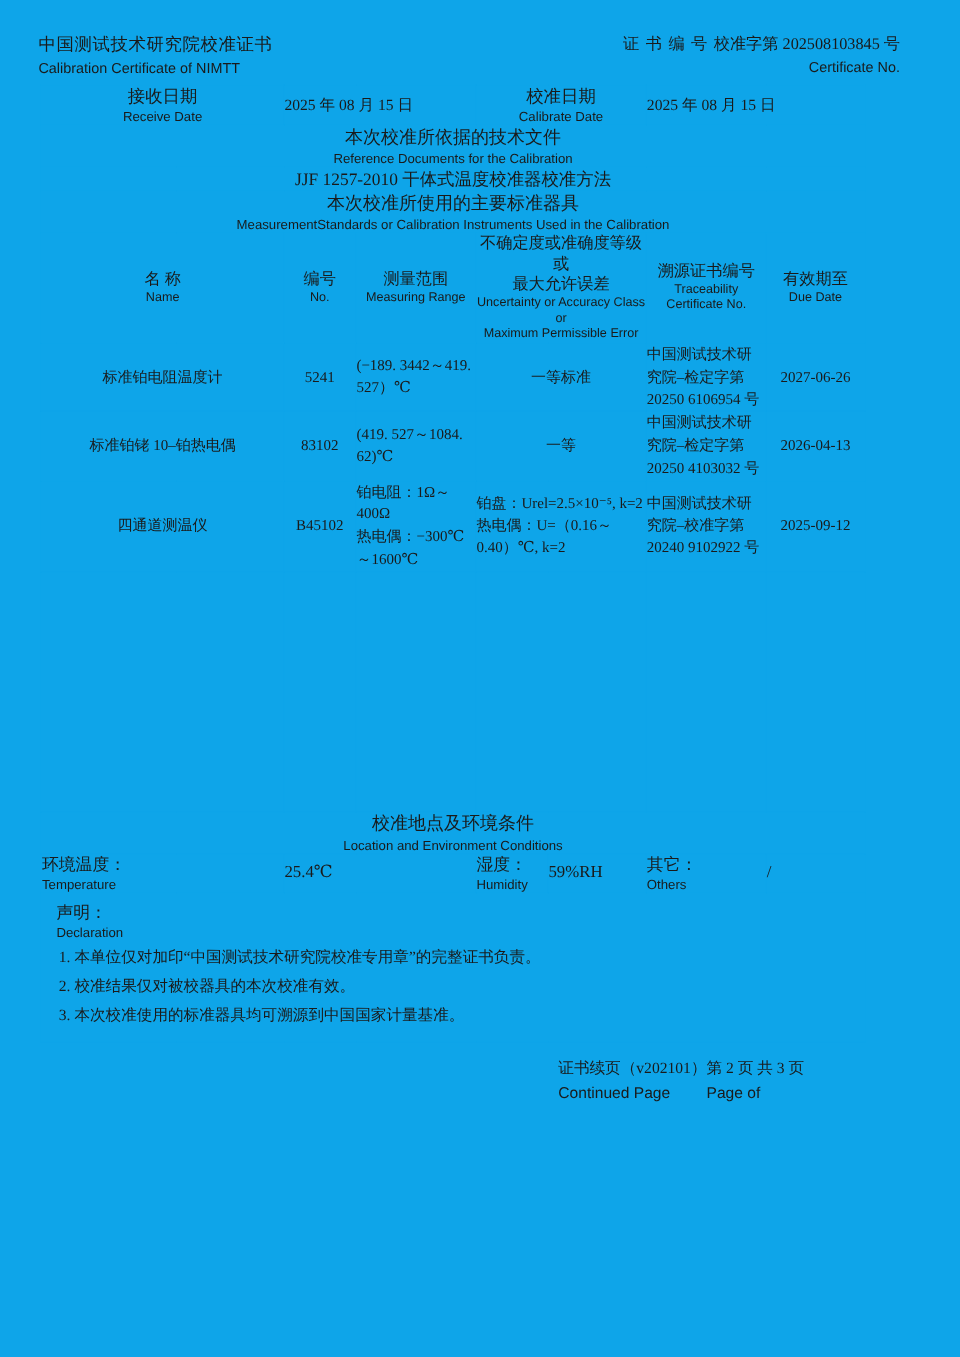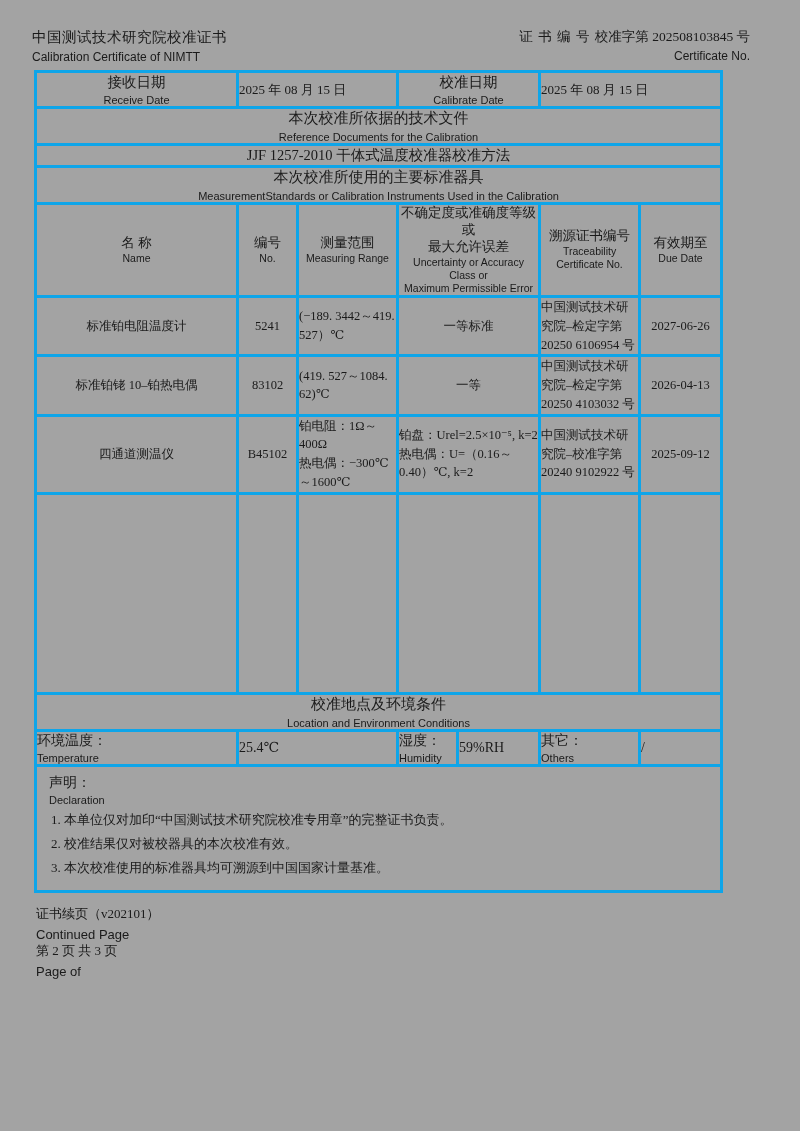--- a/index.html
+++ b/index.html
@@ -12,21 +12,21 @@
     height: 1131px;
     font-family: "Liberation Serif", "DejaVu Serif", serif;
     color: #1a1a1a;
     position: relative;
   }
   .page {
     position: absolute;
     left: 0; top: 0;
     width: 800px;
     height: 1131px;
-    background: #a3a3a3;
+    background: #0ea5e9;
   }
   .sheet {
     position: absolute;
     left: 32px;
     top: 28px;
     width: 736px;
   }
   
   .hdr {
     display: flex;
@@ -62,21 +62,21 @@
     margin-left: 2px;
   }
   
   table.main {
     border-collapse: collapse;
     width: 686px;
     margin-left: 2px;
     table-layout: fixed;
   }
   table.main td {
-    border: 3px solid #0ea5e9;
+    border: 1px solid #0ea5e9;
     padding: 0;
     vertical-align: middle;
   }
   .cellpad { padding: 5px 8px; }
   .c { text-align: center; }
   .cn { font-family: "Liberation Serif", serif; }
   .en {
     font-family: "Liberation Sans", sans-serif;
     font-size: 11px;
   }
@@ -127,21 +127,20 @@
   .decl-head { padding: 7px 0 0 12px; }
   .decl-head .cn { font-size: 14px; }
   .decl-head .en { font-size: 11px; margin-top: 2px; }
 
   
   .ftr {
     display: flex;
     justify-content: flex-end;
     margin-top: 12px;
     padding: 0 14px 0 4px;
-    flex-direction: column;
   }
   .ftr .cn { font-size: 13px; }
   .ftr .en { font-size: 13px; font-family: Liberation Sans, sans-serif; margin-top: 4px; }
   .ftr-right { text-align: left; padding-right: 84px; }
 </style>
 </head>
 <body>
 
 <div class="page">
   <div class="sheet">

